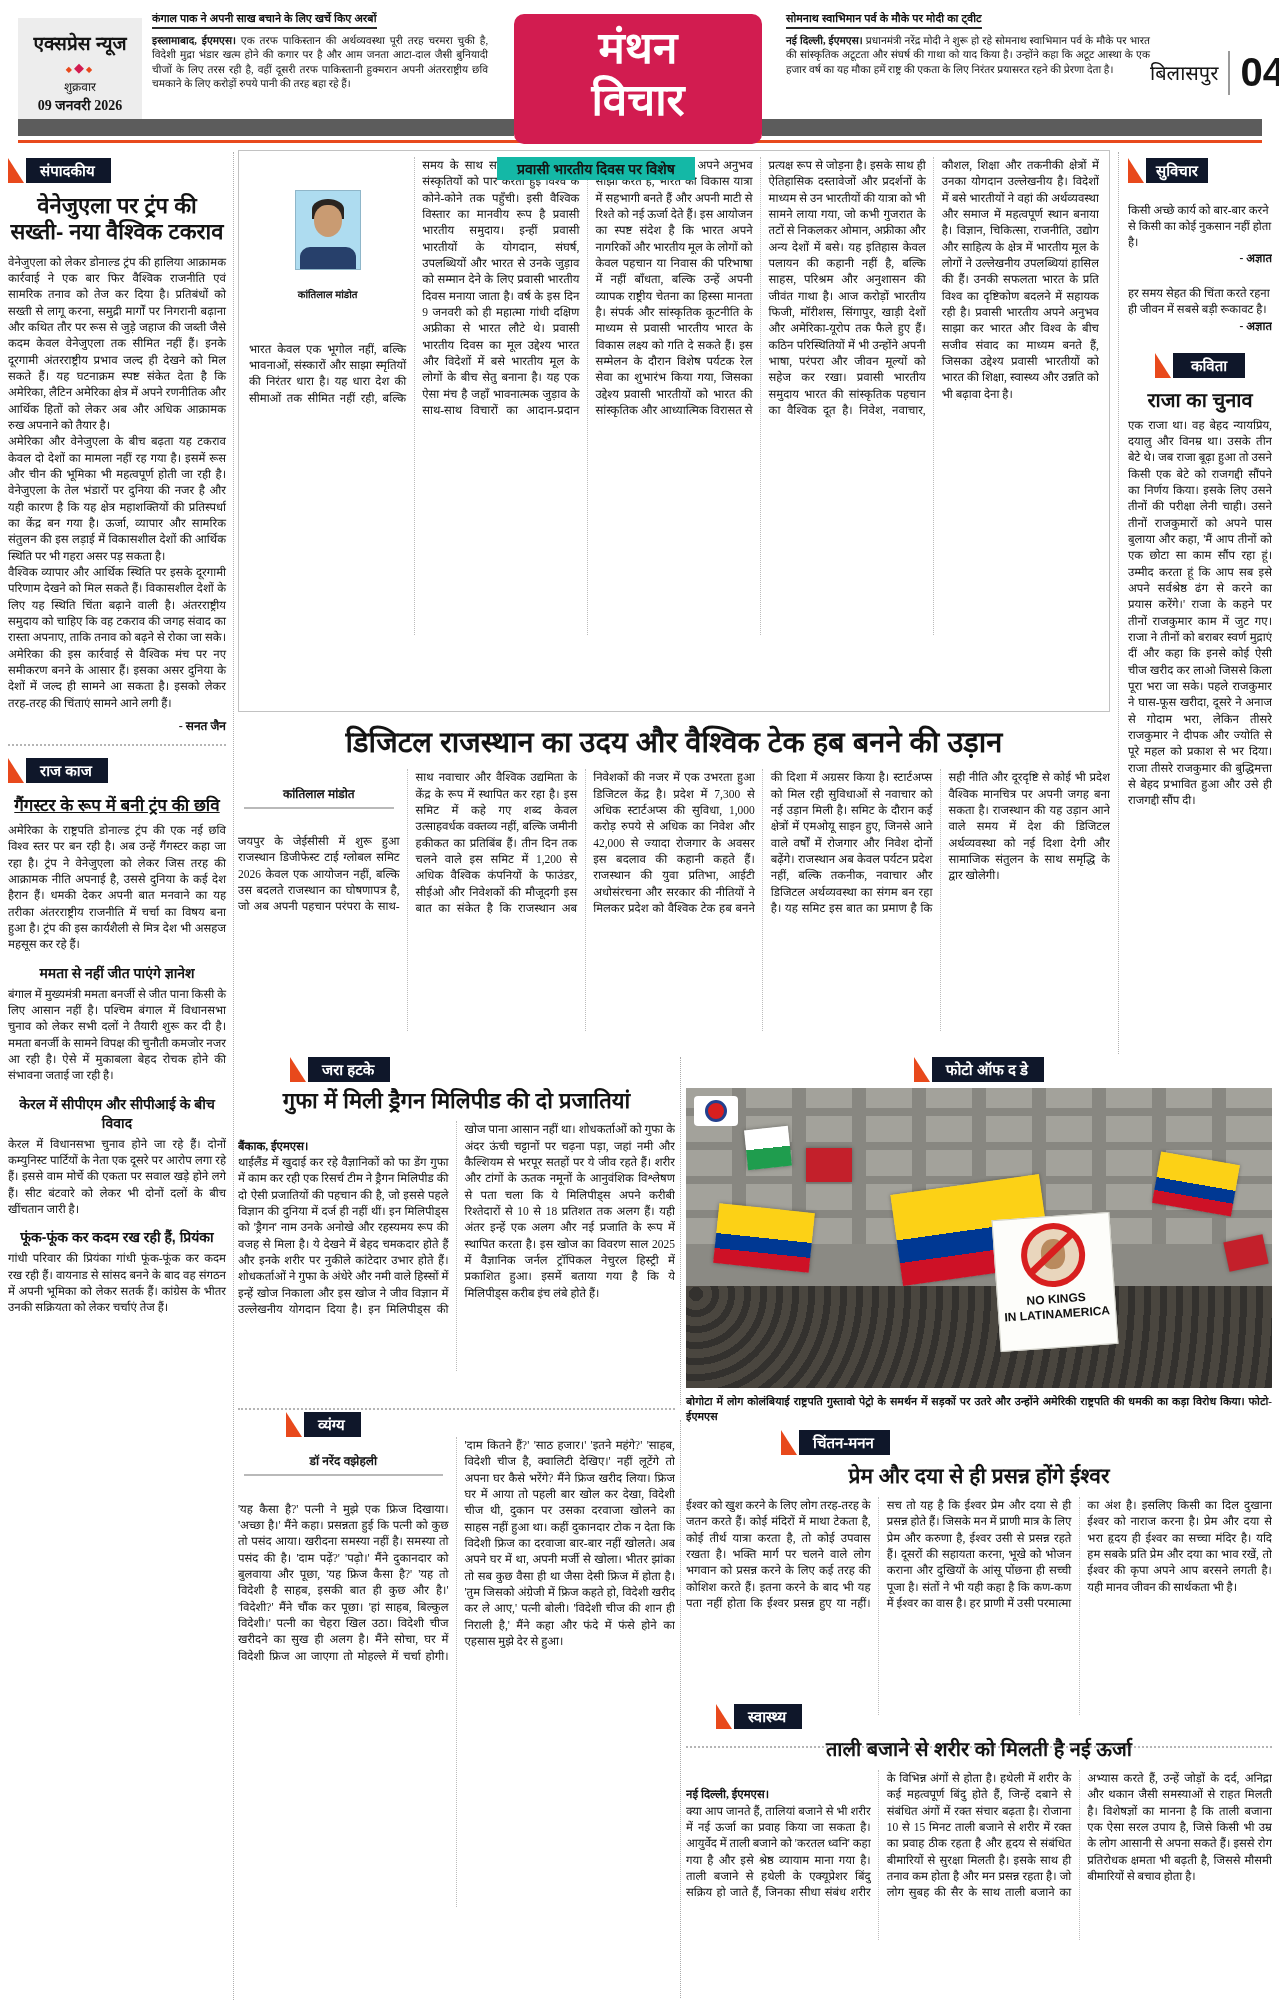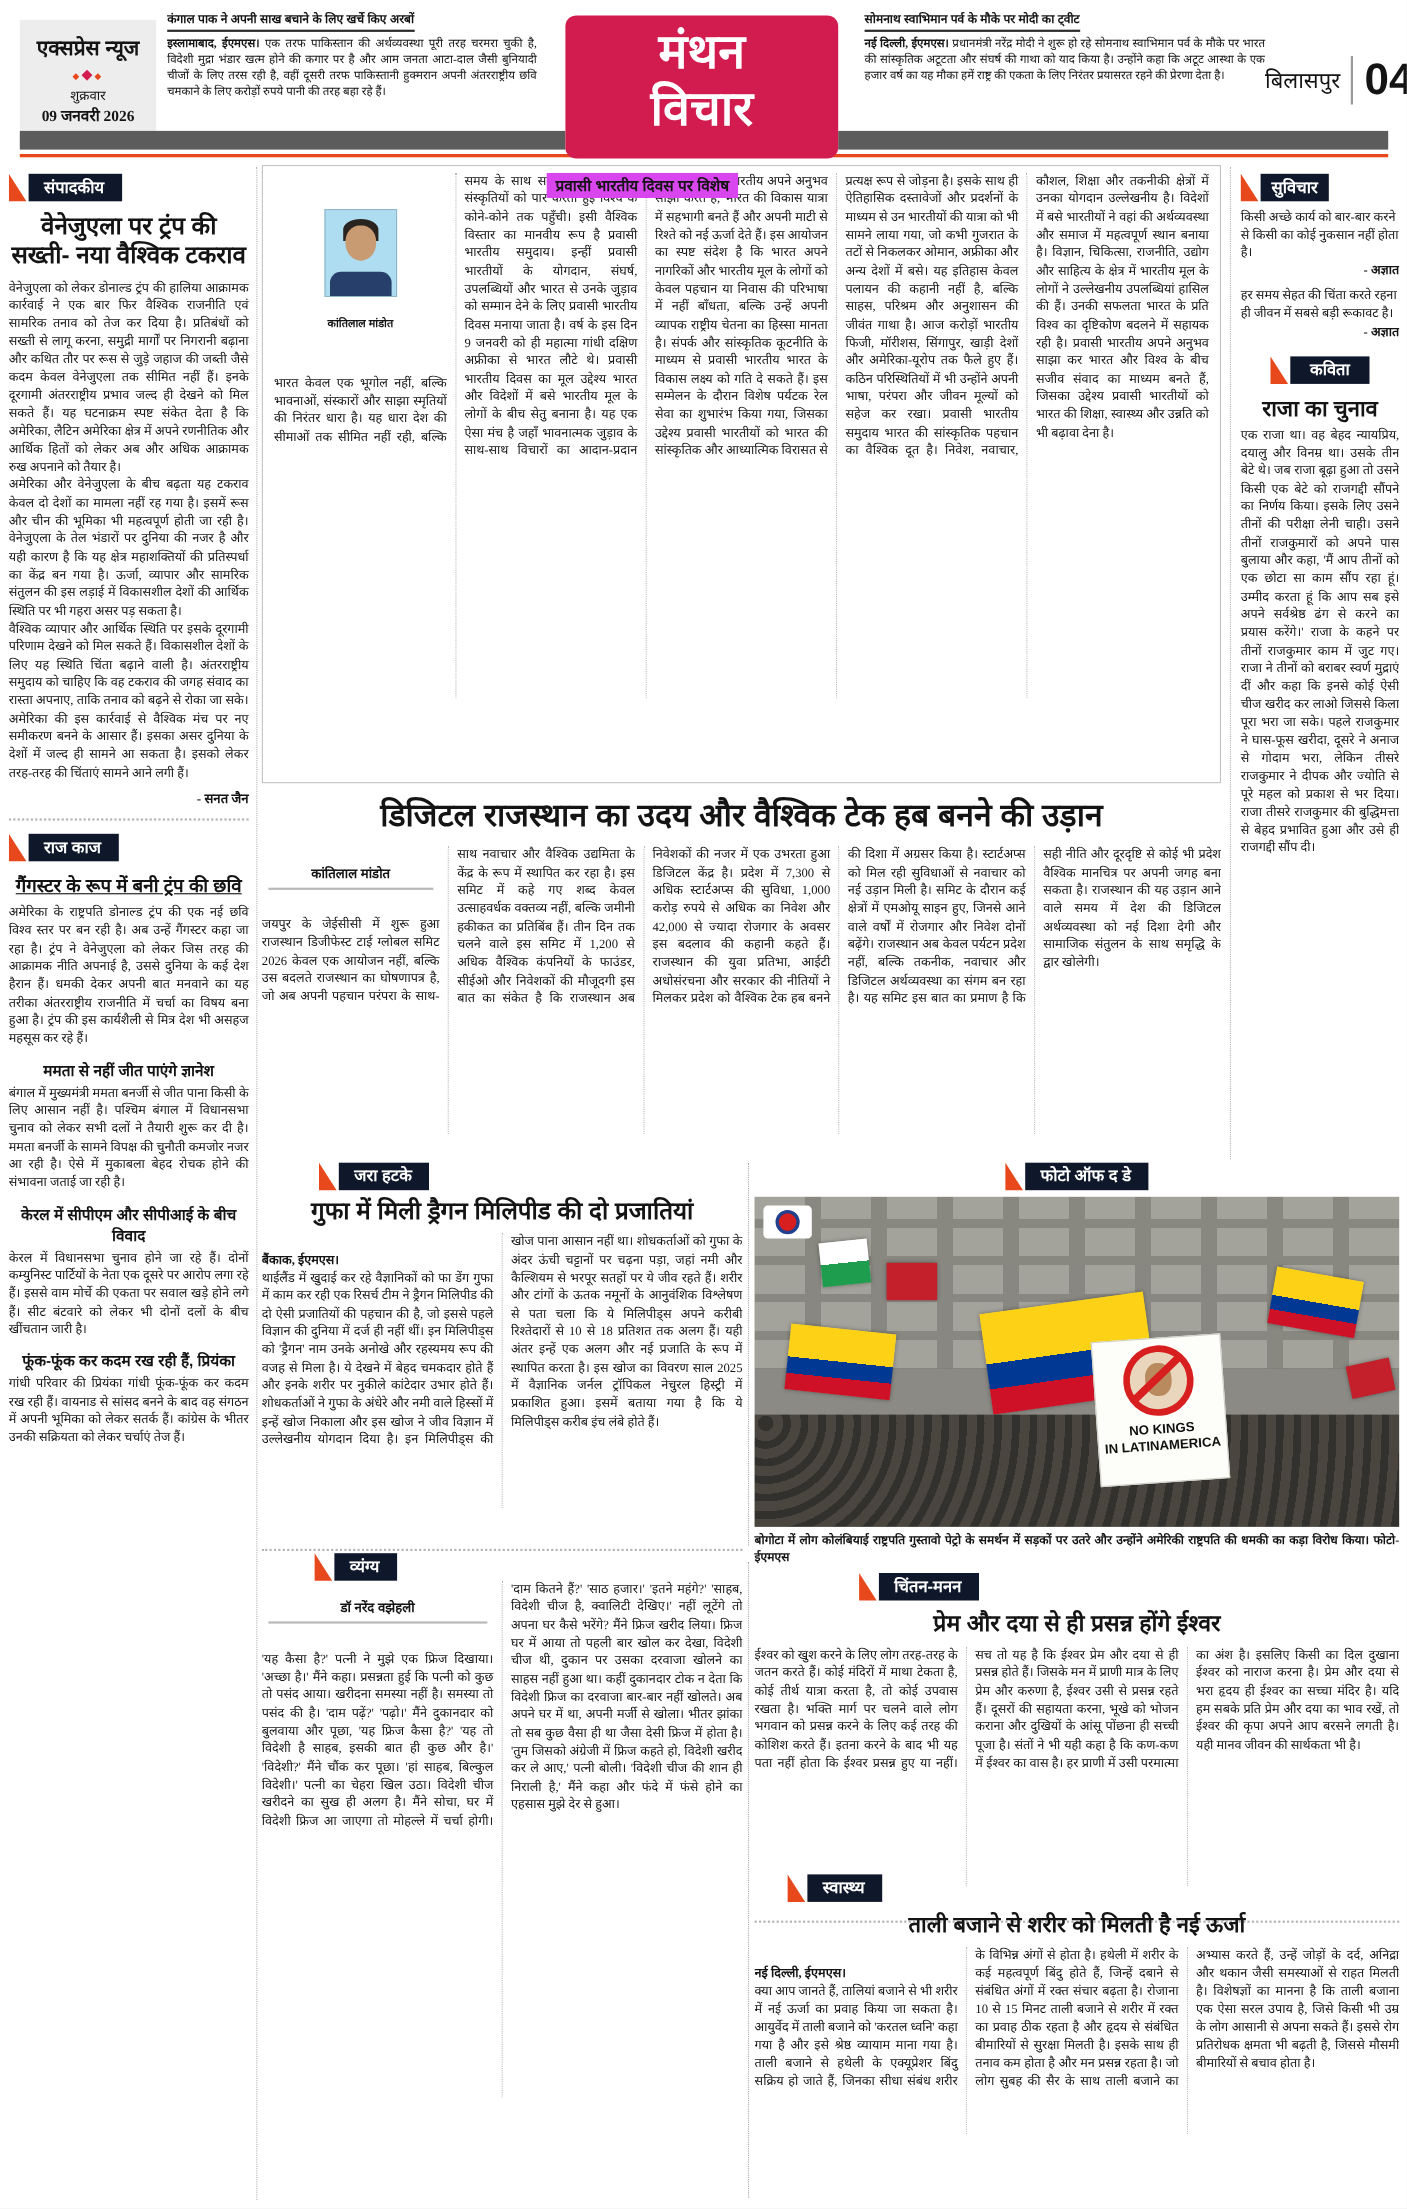--- a/index.html
+++ b/index.html
@@ -46,35 +46,35 @@
             padding-right:7px;box-sizing:border-box;overflow:hidden;}
   .ed-head{font-size:22px;line-height:1.2;font-weight:bold;text-align:center;margin:10px 0 8px 0;font-family:"Liberation Sans",sans-serif;}
   .signoff{text-align:right;font-weight:bold;font-size:12px;margin:6px 0 10px 0;}
   .rk-head{font-size:17px;font-weight:bold;text-align:center;text-decoration:underline;margin:10px 0 6px 0;font-family:"Liberation Sans",sans-serif;}
   .subhead{font-size:14px;font-weight:bold;text-align:center;margin:10px 0 4px 0;font-family:"Liberation Sans",sans-serif;}
   
   .mainbox{left:238px;top:150px;width:872px;height:562px;border:1px solid #c2c2c2;
            box-sizing:border-box;padding:6px 10px;}
   .main-head{font-size:36px;font-weight:bold;text-align:center;margin:2px 0 8px 0;line-height:1.1;font-family:"Liberation Sans",sans-serif;}
   .mainbody{position:relative;height:478px;overflow:hidden;}
-  .kicker{position:absolute;left:248px;top:0;background:#d946ef;font-weight:bold;font-size:14px;
-          padding:2px 8px;z-index:3;font-family:"Liberation Sans",sans-serif;}
+  .kicker{position:absolute;left:248px;top:0;background:#14b8a6;font-weight:bold;font-size:14px;
+          padding:2px 20px;z-index:3;font-family:"Liberation Sans",sans-serif;}
   .cols5{column-count:5;column-gap:16px;column-rule:1px dotted #bbb;height:100%;}
   .cols3{column-count:3;column-gap:16px;column-rule:1px dotted #bbb;height:100%;}
   .cols2{column-count:2;column-gap:16px;column-rule:1px dotted #bbb;height:100%;}
   figure.author{margin:0 0 6px 0;break-inside:avoid;text-align:center;}
   .headshot{width:64px;height:78px;background:#aedcf0;border:1px solid #8fb6c9;position:relative;overflow:hidden;margin:0 auto;}
   .headshot .hair{position:absolute;left:50%;top:8px;transform:translateX(-50%);width:32px;height:20px;background:#2a2420;border-radius:50% 50% 0 0;}
   .headshot .face{position:absolute;left:50%;top:14px;transform:translateX(-50%);width:28px;height:32px;background:#c99b72;border-radius:46% 46% 50% 50%;}
   .headshot .torso{position:absolute;left:50%;bottom:-2px;transform:translateX(-50%);width:56px;height:24px;background:#27406b;border-radius:10px 10px 0 0;}
   figcaption{font-size:10px;font-weight:bold;margin-top:2px;font-family:"Liberation Sans",sans-serif;}
   
   .rightrail{left:1118px;top:152px;width:154px;height:902px;border-left:1px dotted #b0b0b0;
              padding-left:9px;box-sizing:border-box;overflow:hidden;}
-  .quote{font-size:11.5px;line-height:1.4;margin:7px 0;}
+  .quote{font-size:11.5px;line-height:1.4;margin:19px 0;}
   .quote .attr{display:block;text-align:right;font-weight:bold;}
   .kav-title{font-size:20px;font-weight:bold;text-align:center;margin:8px 0 4px 0;font-family:"Liberation Sans",sans-serif;}
   
   .digital{left:238px;top:722px;width:872px;height:330px;}
   .dig-head{font-size:29px;font-weight:bold;text-align:center;margin:4px 0 10px 0;line-height:1.15;font-family:"Liberation Sans",sans-serif;}
   .digbody{height:262px;overflow:hidden;}
   
   .hatke{left:238px;top:1057px;width:437px;height:348px;}
   .hatke-head{font-size:22px;font-weight:bold;text-align:center;margin:6px 0 8px 0;line-height:1.15;font-family:"Liberation Sans",sans-serif;}
   .hatkebody{height:250px;overflow:hidden;}

